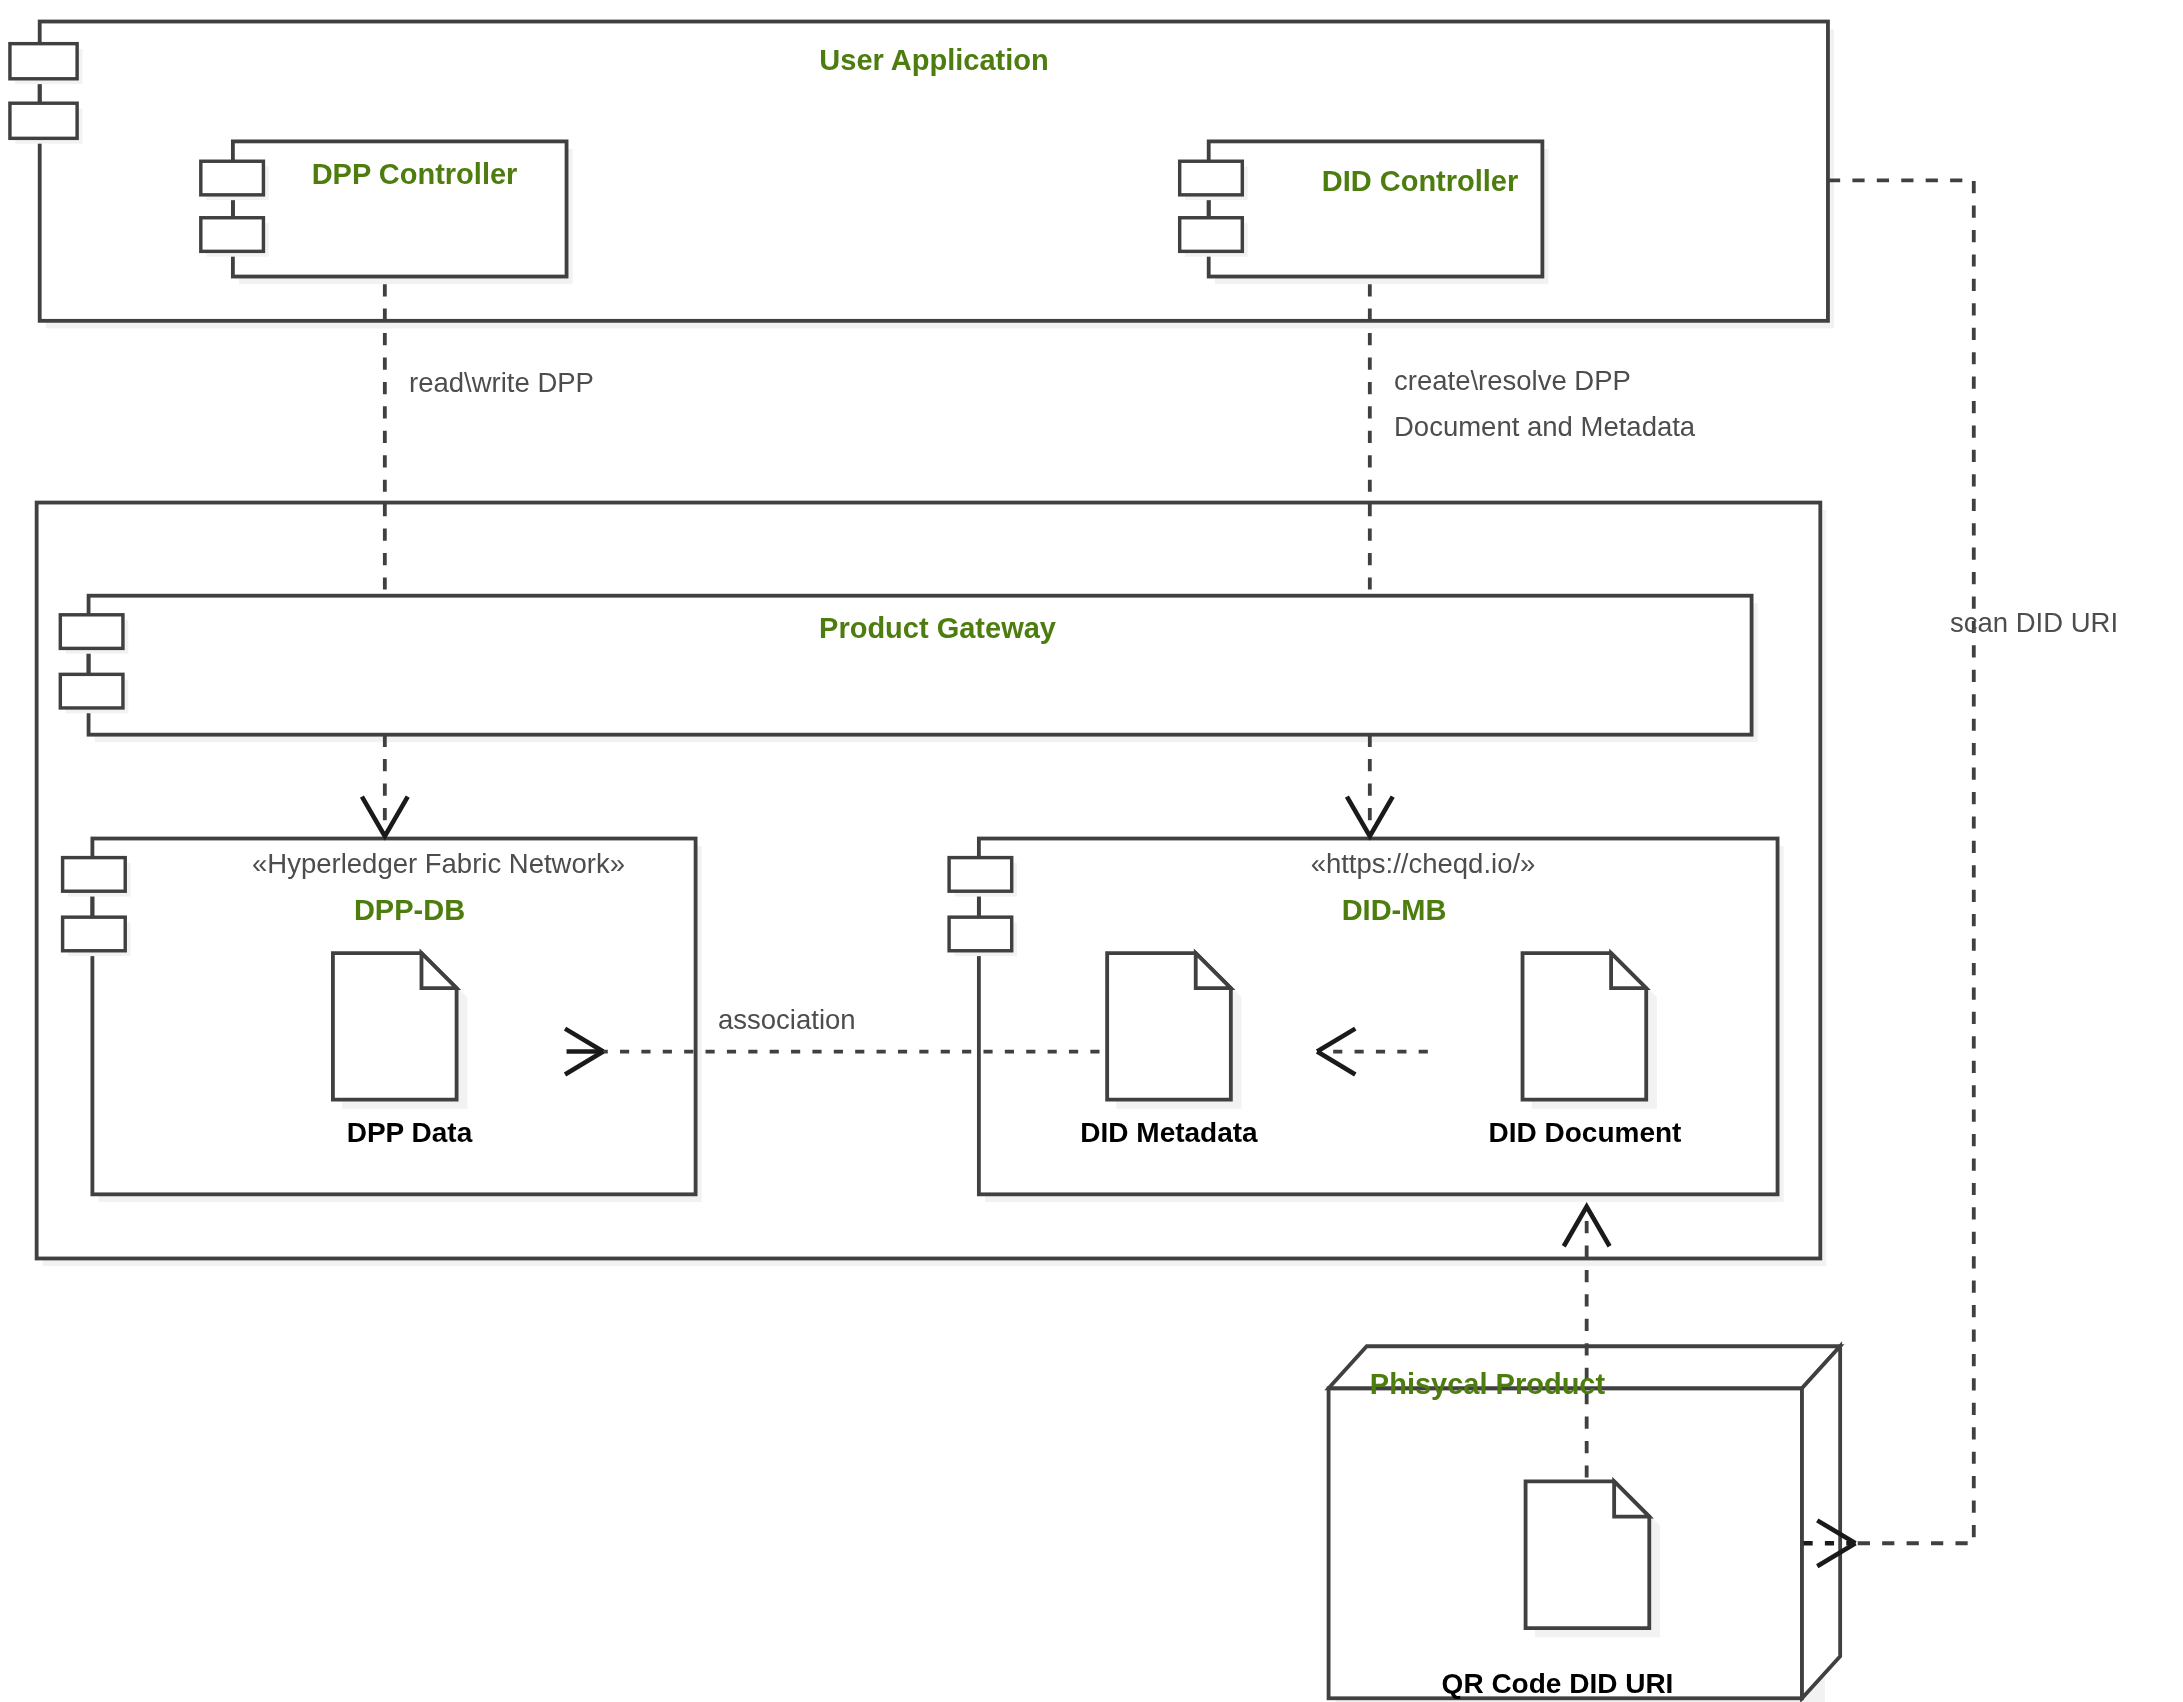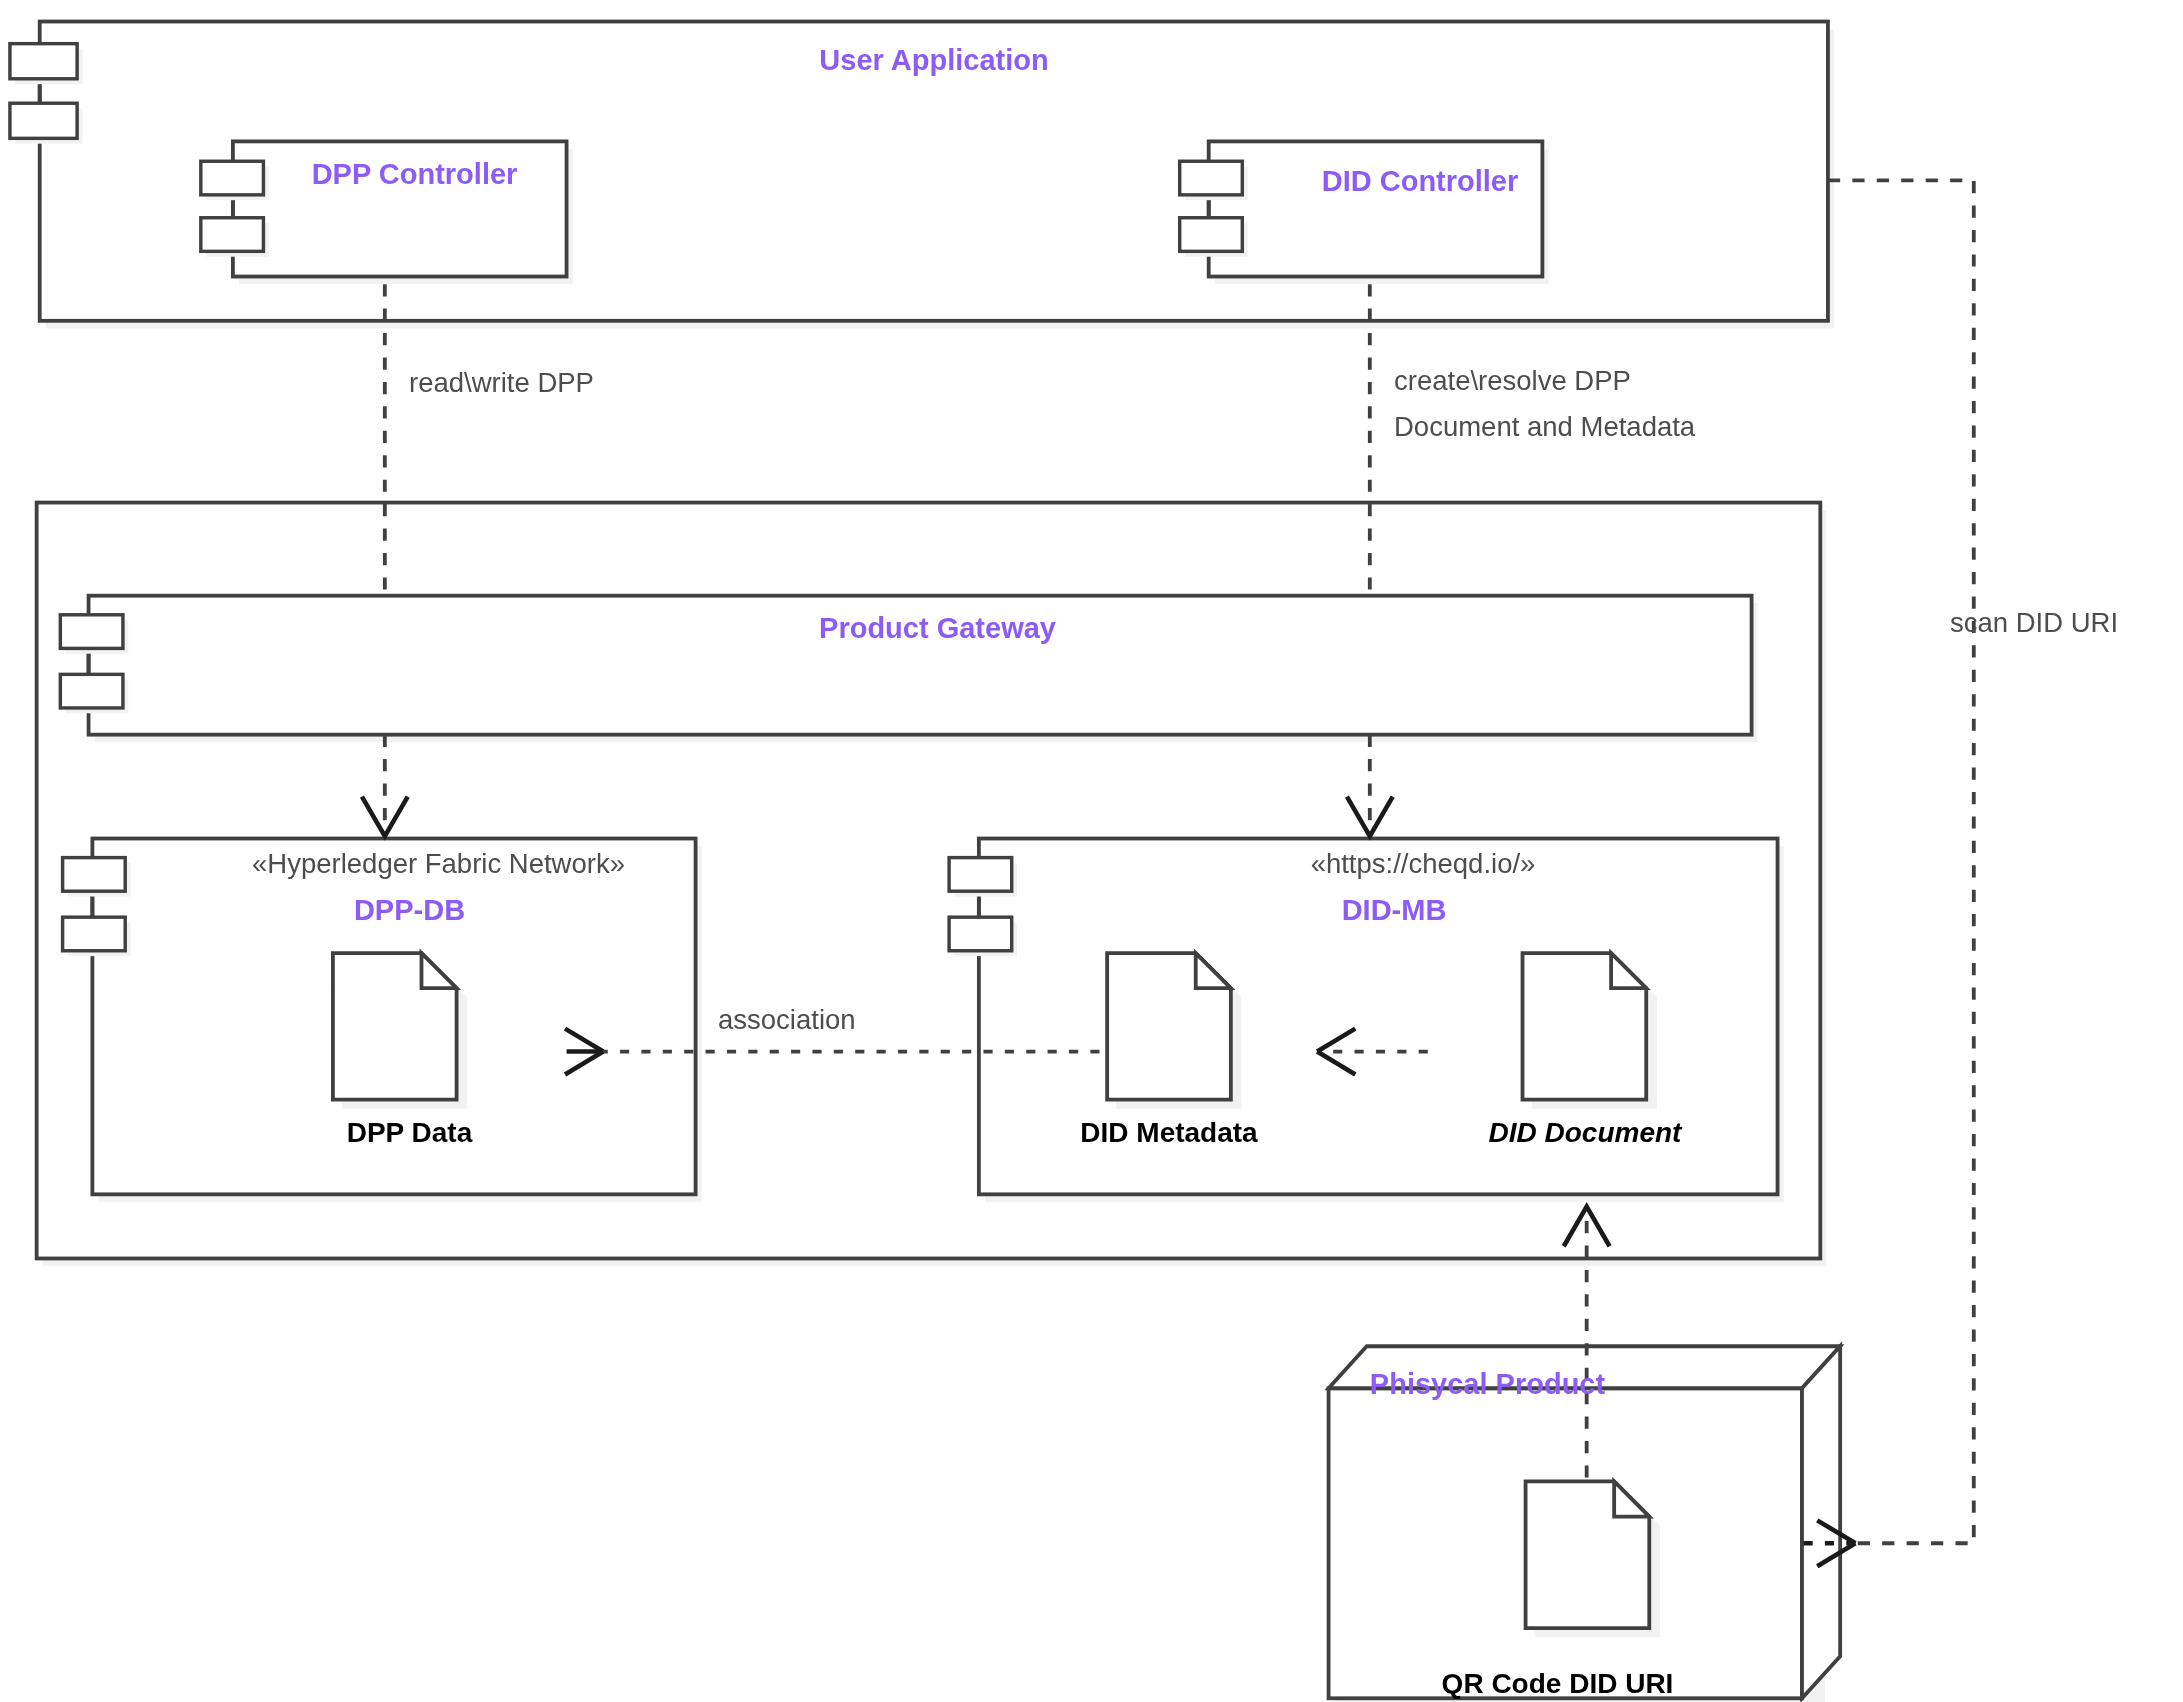--- a/index.html
+++ b/index.html
@@ -25,21 +25,21 @@
     width: 2183px;
     height: 1703px;
   }
   .lbl {
     position: absolute;
     white-space: pre;
     line-height: 1.18;
   }
   .title-bold {
     font-weight: bold;
-    color: #8b5cf6;
+    color: #4d7c0f;
     font-size: 29px;
     text-align: center;
   }
   .stereo {
     font-weight: normal;
     color: #4d4d4d;
     font-size: 27.5px;
     text-align: center;
     padding-left: 29px;
   }
@@ -247,21 +247,21 @@
   <div class="lbl title-bold" style="left:123px; top:893px; width:573px;">DPP-DB</div>
 
   <div class="lbl artifact-lbl" style="left:257px; top:1116px; width:305px;">DPP Data</div>
 
   <div class="lbl stereo" style="left:1012px; top:848px; width:764px;">«https://cheqd.io/»</div>
 
   <div class="lbl title-bold" style="left:1012px; top:893px; width:764px;">DID-MB</div>
 
   <div class="lbl artifact-lbl" style="left:1001px; top:1116px; width:336px;">DID Metadata</div>
 
-  <div class="lbl artifact-lbl" style="left:1417px; top:1116px; width:336px;font-style:italic;">DID Document</div>
+  <div class="lbl artifact-lbl" style="left:1417px; top:1116px; width:336px;">DID Document</div>
 
   <div class="lbl edge-lbl" style="left:718px; top:1004px;">association</div>
 
   <div class="lbl title-bold" style="left:1251px; top:1367px; width:473px;">Phisycal Product</div>
 
   <div class="lbl artifact-lbl" style="left:1336px; top:1643px; width:443px;margin-top:24px;">QR Code DID URI</div>
 
   <div class="lbl edge-lbl" style="left:1950px; top:607px;">scan DID URI</div>
 
 </div>

